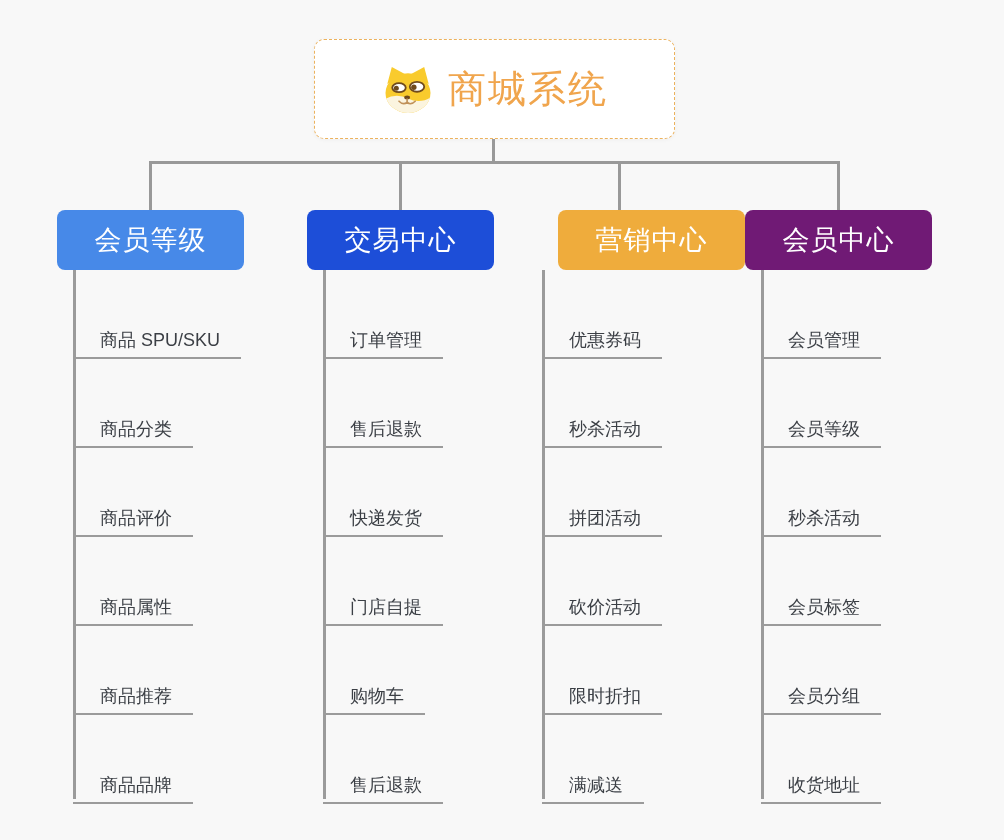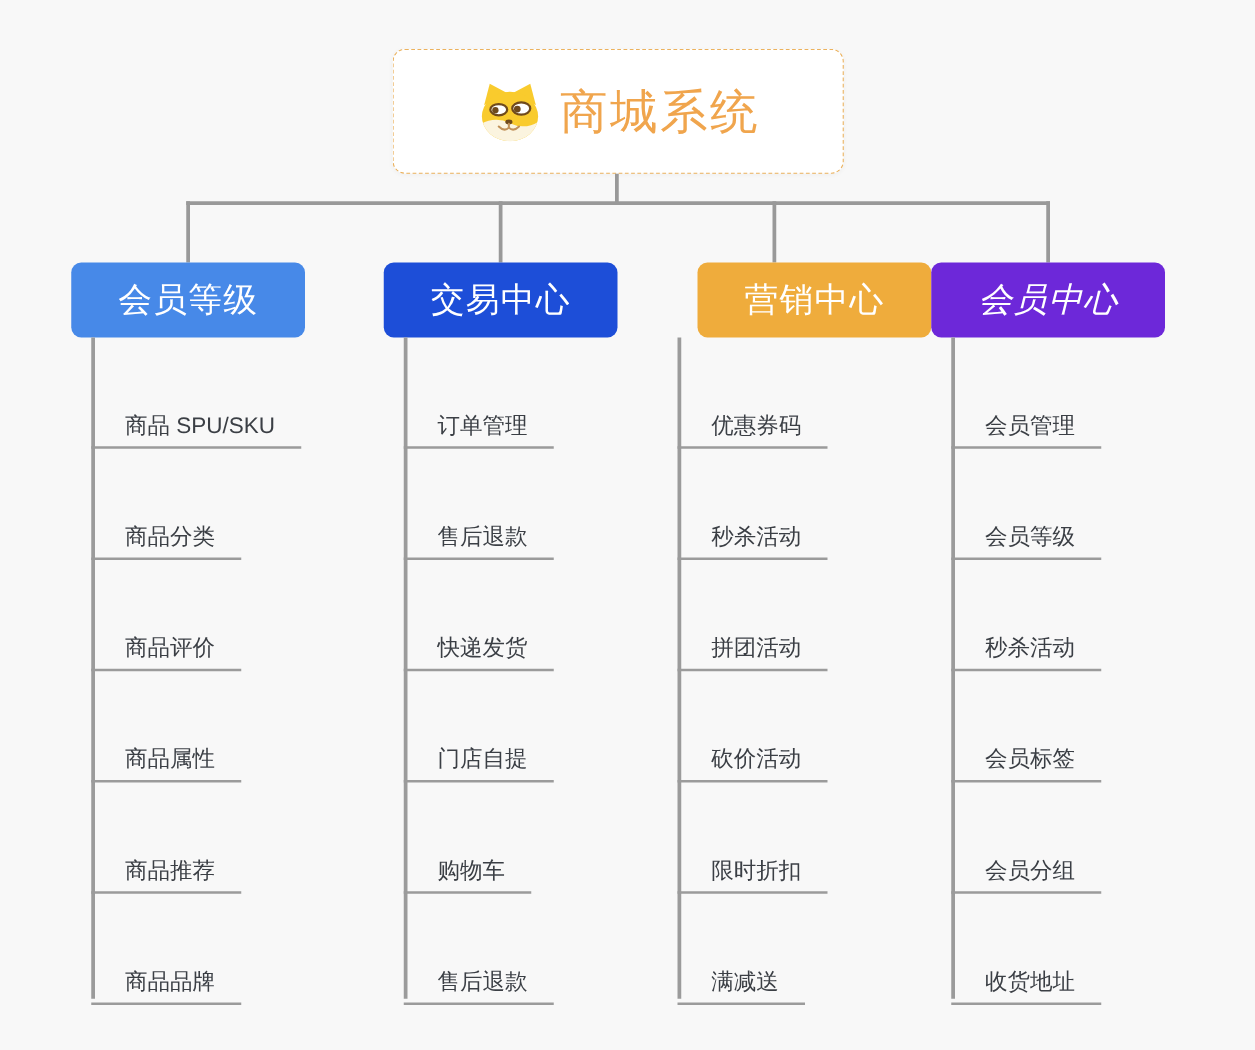--- a/index.html
+++ b/index.html
@@ -38,21 +38,21 @@
   .header{
     position:absolute;top:210px;width:187px;height:60px;
     border-radius:8px;
     color:#ffffff;font-size:27px;letter-spacing:1px;
     display:flex;align-items:center;justify-content:center;
     box-sizing:border-box;
   }
   .b0 .header{background:#4789e8;}
   .b1 .header{background:#1d4ed8;}
   .b2 .header{background:#efac3c;margin-left:32px;}
-  .b3 .header{background:#6d28d9;font-style:italic;}
+  .b3 .header{background:#701a75;}
 
   
   .leaf{
     position:absolute;height:40px;
     display:flex;align-items:flex-end;
     padding:0 21px 5px 27px;
     border-bottom:2px solid #9b9b9b;
     font-size:18px;color:#3b3f45;
     white-space:nowrap;
     box-sizing:content-box;

